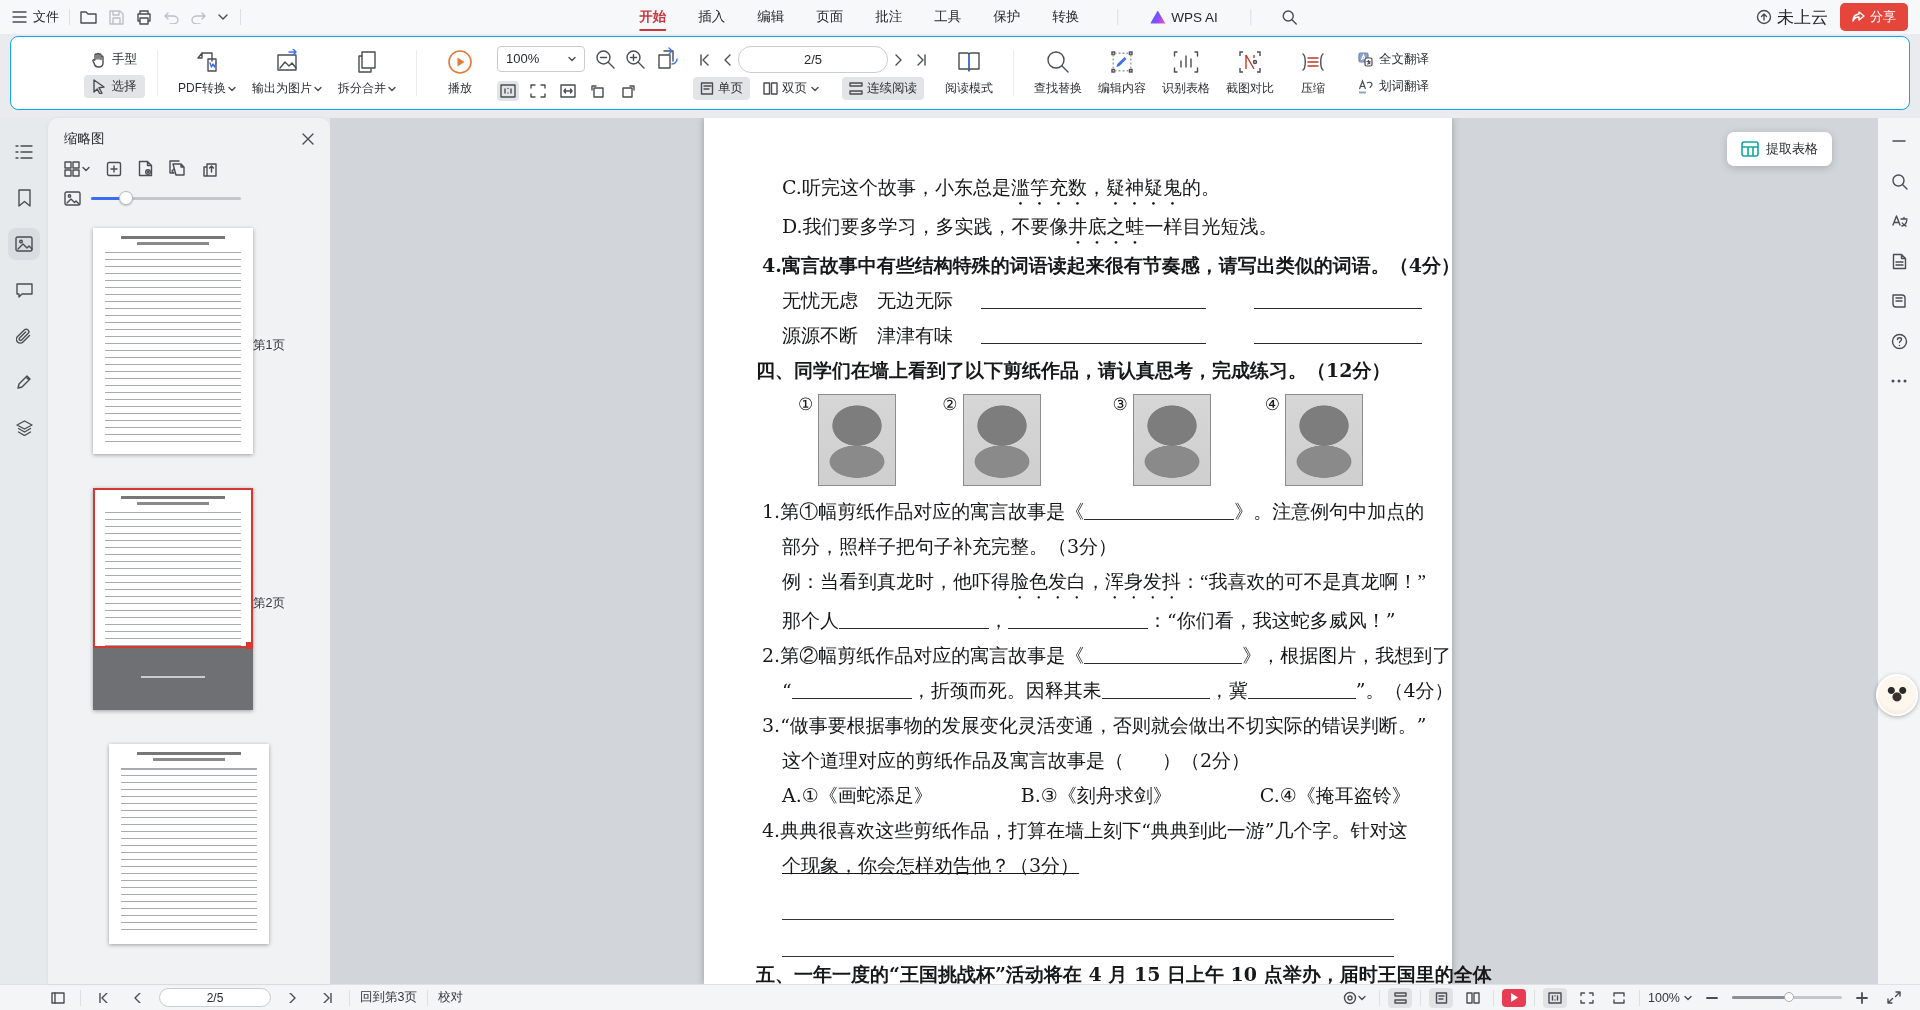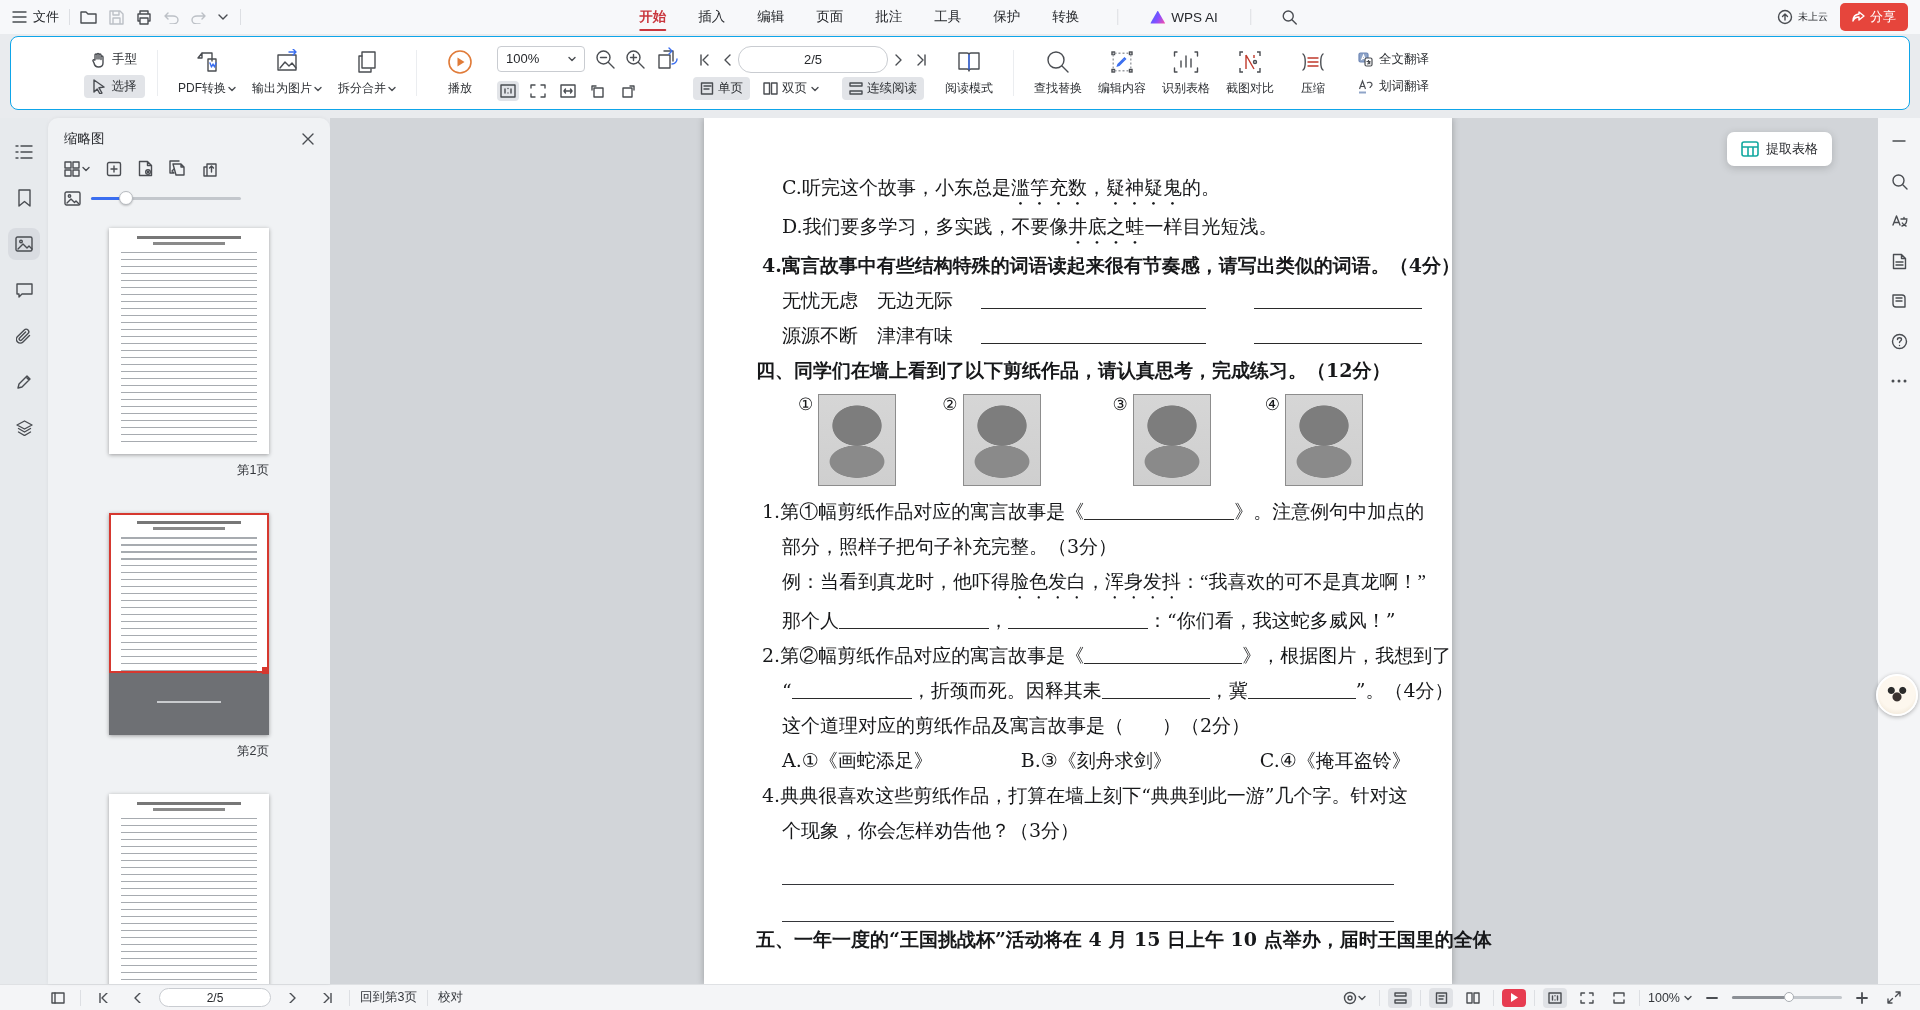--- a/index.html
+++ b/index.html
@@ -15,21 +15,21 @@
   .tb-left { display:flex; align-items:center; gap:10px; }
   .file-entry { display:flex; align-items:center; gap:6px; font-size:13px; color:#26282c; }
   .tb-icons { display:flex; align-items:center; gap:12px; }
   .menu-tabs { position:absolute; left:50%; transform:translateX(-50%); display:flex; align-items:center; gap:22px; }
   .tab { padding:7px 16px; font-size:13.5px; color:#26282c; cursor:default; position:relative; }
   .tab.active { color:#c9363d; font-weight:700; }
   .tab.active::after { content:""; position:absolute; left:16px; right:16px; bottom:2px; height:2.5px; background:#c9363d; border-radius:2px; }
   .wpsai { display:flex; align-items:center; gap:6px; font-size:13.5px; color:#26282c; padding:0 10px; }
   .ai-logo { width:15px; height:13px; clip-path:polygon(50% 0,100% 100%,0 100%); background:linear-gradient(120deg,#2e6bff,#8a4dff 55%,#ff4da0); }
   .tb-right { margin-left:auto; display:flex; align-items:center; gap:12px; }
-  .cloud { display:flex; align-items:center; gap:5px; font-size:10px; color:#26282c; }
+  .cloud { display:flex; align-items:center; gap:5px; font-size:17px; color:#26282c; }
   .share-btn { display:flex; align-items:center; gap:5px; background:#e6453c; color:#fff; font-size:13px; padding:5px 12px; border-radius:5px; }
 
   
   .ribbon-wrap { padding:2px 10px 8px; }
   .ribbon { height:74px; background:#fff; border:1px solid #0ea5e9; border-radius:8px; display:flex; align-items:center; padding:0 6px 0 64px; }
   .rgroup { display:flex; align-items:center; height:62px; padding:0 8px; }
   .rdiv { width:1px; height:46px; background:#ebedf0; margin:0 4px; }
   .stack2 { display:flex; flex-direction:column; justify-content:center; gap:4px; }
   .srow { display:flex; align-items:center; gap:6px; font-size:12.5px; color:#2c2f33; padding:3px 8px; border-radius:4px; }
   .srow.active { background:#e2e4e8; }
@@ -53,21 +53,21 @@
 
   .panel { width:282px; background:#f0f2f4; border-radius:10px 10px 0 0; display:flex; flex-direction:column; box-shadow:0 0 4px rgba(0,0,0,.06); }
   .panel-header { display:flex; align-items:center; justify-content:space-between; padding:12px 16px 6px; font-size:13.5px; color:#26282c; }
   .panel-tools { display:flex; align-items:center; gap:16px; padding:6px 16px; }
   .ptool { display:flex; align-items:center; gap:2px; }
   .panel-zoom { display:flex; align-items:center; gap:10px; padding:8px 16px 4px; }
   .slider-track { position:relative; width:150px; height:3px; background:#c3c7cc; border-radius:2px; }
   .slider-fill { position:absolute; left:0; top:0; height:3px; width:34px; background:#3a6ef0; border-radius:2px; }
   .slider-knob { position:absolute; left:28px; top:-6px; width:14px; height:14px; background:#fff; border:1px solid #b7bbc0; border-radius:50%; box-shadow:0 1px 2px rgba(0,0,0,.2); }
   .thumbs { flex:1; overflow:hidden; display:flex; flex-direction:column; align-items:center; padding-top:18px; }
-  .thumb { display:flex; flex-direction:column; align-items:flex-end; margin-bottom:34px; }
+  .thumb { display:flex; align-items:center; margin-bottom:34px; }
   .thumb-page { width:160px; background:#fff; box-shadow:0 1px 4px rgba(0,0,0,.35); position:relative; overflow:hidden; }
   .mini-title { position:absolute; top:8px; left:28px; right:28px; height:3px; background:#777; }
   .mini-title2 { position:absolute; top:14px; left:44px; right:44px; height:3px; background:#8a8a8a; }
   .mini-lines { position:absolute; top:24px; left:12px; right:12px; bottom:10px;
     background:repeating-linear-gradient(#a7abb0 0 1.5px, transparent 1.5px 7px); }
   .thumb-label { margin-top:8px; font-size:12.5px; color:#33363b; }
   .sel-rect { position:absolute; left:0; top:0; right:0; height:72%; border:2px solid #d6382f; }
   .sel-handle { position:absolute; right:-2px; bottom:-3px; width:7px; height:7px; background:#d6382f; }
   .dark-zone { position:absolute; left:0; right:0; bottom:0; height:28%; background:#6e7074; }
   .dark-zone .fline { position:absolute; left:30%; right:30%; top:45%; height:2px; background:#c9cbce; }
@@ -590,24 +590,25 @@
             <span class="art-img"></span>
             <span class="art-num" style="margin-left: 54px;">④</span>
             <span class="art-img"></span>
           </div>
           <div class="doc-line" style="padding-left: 6px;"><span>1.第①幅剪纸作品对应的寓言故事是《</span><span class="blank" style="width: 150px;"></span><span>》。注意例句中加点的</span></div>
           <div class="doc-line" style="padding-left: 26px;"><span>部分，照样子把句子补充完整。（3分）</span></div>
           <div class="doc-line" style="padding-left: 26px; font-family: Liberation Serif, serif;"><span>例：当看到真龙时，他吓得</span><span class="em-dot">脸色发白</span><span>，</span><span class="em-dot">浑身发抖</span><span>：“我喜欢的可不是真龙啊！”</span></div>
           <div class="doc-line" style="padding-left: 26px;"><span>那个人</span><span class="blank" style="width: 150px;"></span><span>，</span><span class="blank" style="width: 140px;"></span><span>：“你们看，我这蛇多威风！”</span></div>
           <div class="doc-line" style="padding-left: 6px;"><span>2.第②幅剪纸作品对应的寓言故事是《</span><span class="blank" style="width: 158px;"></span><span>》，根据图片，我想到了</span></div>
           <div class="doc-line" style="padding-left: 26px;"><span>“</span><span class="blank" style="width: 120px;"></span><span>，折颈而死。因释其耒</span><span class="blank" style="width: 108px;"></span><span>，冀</span><span class="blank" style="width: 108px;"></span><span>”。（4分）</span></div>
+          <div class="doc-line" style="padding-left: 6px;"><span>3.“做事要根据事物的发展变化灵活变通，否则就会做出不切实际的错误判断。”</span></div>
           <div class="doc-line" style="padding-left: 26px;"><span>这个道理对应的剪纸作品及寓言故事是（　　）（2分）</span></div>
           <div class="doc-line" style="padding-left: 26px;"><span>A.①《画蛇添足》</span><span class="gap" style="width: 88px;"></span><span>B.③《刻舟求剑》</span><span class="gap" style="width: 88px;"></span><span>C.④《掩耳盗铃》</span></div>
           <div class="doc-line" style="padding-left: 6px;"><span>4.典典很喜欢这些剪纸作品，打算在墙上刻下“典典到此一游”几个字。针对这</span></div>
-          <div class="doc-line" style="padding-left: 26px;"><span>个现象，你会怎样劝告他？（3分）</span></div>
+          <div class="doc-line" style="padding-left: 26px; text-decoration: underline;"><span>个现象，你会怎样劝告他？（3分）</span></div>
           <div class="doc-rule"></div>
           <div class="doc-rule"></div>
           <div class="doc-line section"><span>五、一年一度的“王国挑战杯”活动将在 4 月 15 日上午 10 点举办，届时王国里的全体</span></div>
         </div>
     </div>
 
     <div class="extract-btn">
       <svg width="18" height="16" viewBox="0 0 18 16" style="fill:none;stroke:#12a8a0;stroke-width:1.6;">
           <rect x="1" y="1" width="16" height="14" rx="2"></rect>
           <path d="M1 6h16 M7 6v9 M12 6v9"></path>

